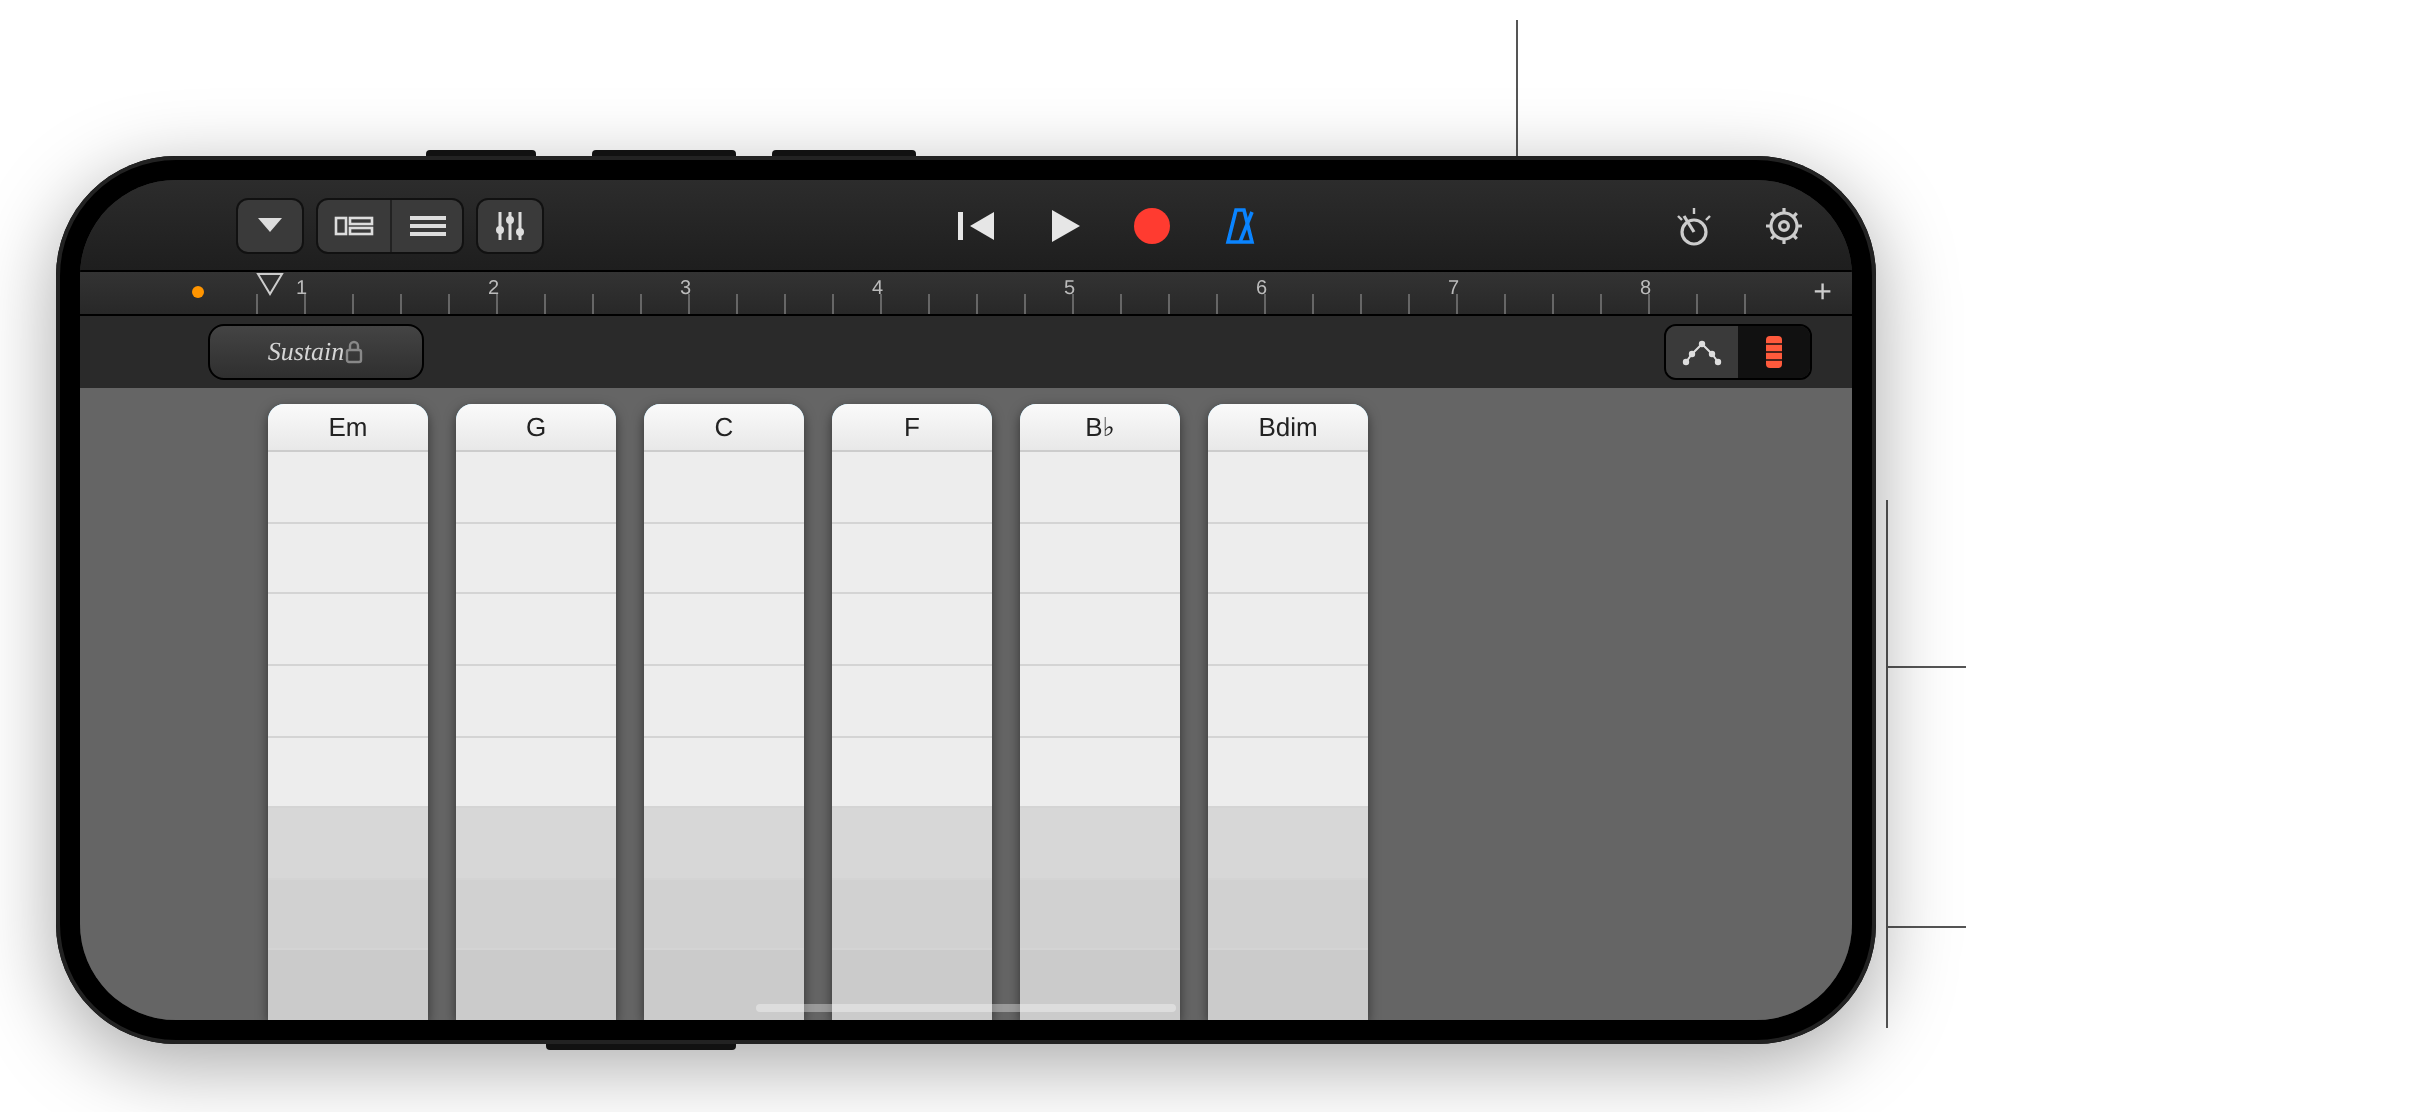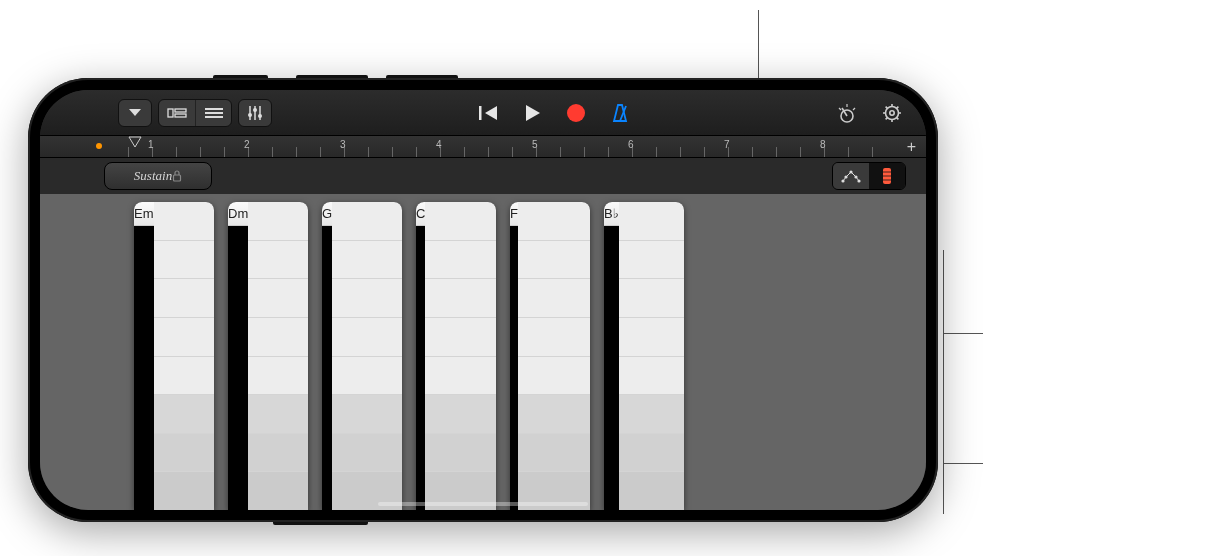--- a/index.html
+++ b/index.html
@@ -251,25 +251,25 @@
     flex: 1;
     background: #656565;
     padding: 8px 44px 0 94px;
     display: flex;
     gap: 14px;
     position: relative;
   }
   .strip {
     flex: 1;
     max-width: 80px;
-    background: #000000;
+    background: #7dd3fc;
     border-radius: 8px 8px 0 0;
     box-shadow: 0 2px 6px rgba(0,0,0,0.5);
     display: flex;
-    flex-direction: row;
+    flex-direction: column;
     overflow: hidden;
   }
   .strip-label {
     height: 24px;
     background: linear-gradient(#fafafa,#e8e8e8);
     border-bottom: 1px solid #ccc;
     display: flex;
     align-items: center;
     justify-content: center;
     font-size: 13px;
@@ -469,73 +469,73 @@
           <div class="strip-row"></div>
           <div class="strip-row"></div>
           <div class="strip-row"></div>
           <div class="strip-row"></div>
           <div class="strip-row dark1"></div>
           <div class="strip-row dark2"></div>
           <div class="strip-row dark3"></div>
         </div>
       </div>
       <div class="strip">
-        <div class="strip-label">Dm</div>
+        <div class="strip-label">G</div>
         <div class="strip-body">
           <div class="strip-row"></div>
           <div class="strip-row"></div>
           <div class="strip-row"></div>
           <div class="strip-row"></div>
           <div class="strip-row"></div>
           <div class="strip-row dark1"></div>
           <div class="strip-row dark2"></div>
           <div class="strip-row dark3"></div>
         </div>
       </div>
       <div class="strip">
-        <div class="strip-label">G</div>
+        <div class="strip-label">C</div>
         <div class="strip-body">
           <div class="strip-row"></div>
           <div class="strip-row"></div>
           <div class="strip-row"></div>
           <div class="strip-row"></div>
           <div class="strip-row"></div>
           <div class="strip-row dark1"></div>
           <div class="strip-row dark2"></div>
           <div class="strip-row dark3"></div>
         </div>
       </div>
       <div class="strip">
-        <div class="strip-label">C</div>
+        <div class="strip-label">F</div>
         <div class="strip-body">
           <div class="strip-row"></div>
           <div class="strip-row"></div>
           <div class="strip-row"></div>
           <div class="strip-row"></div>
           <div class="strip-row"></div>
           <div class="strip-row dark1"></div>
           <div class="strip-row dark2"></div>
           <div class="strip-row dark3"></div>
         </div>
       </div>
       <div class="strip">
-        <div class="strip-label">F</div>
+        <div class="strip-label">B♭</div>
         <div class="strip-body">
           <div class="strip-row"></div>
           <div class="strip-row"></div>
           <div class="strip-row"></div>
           <div class="strip-row"></div>
           <div class="strip-row"></div>
           <div class="strip-row dark1"></div>
           <div class="strip-row dark2"></div>
           <div class="strip-row dark3"></div>
         </div>
       </div>
       <div class="strip">
-        <div class="strip-label">B♭</div>
+        <div class="strip-label">Bdim</div>
         <div class="strip-body">
           <div class="strip-row"></div>
           <div class="strip-row"></div>
           <div class="strip-row"></div>
           <div class="strip-row"></div>
           <div class="strip-row"></div>
           <div class="strip-row dark1"></div>
           <div class="strip-row dark2"></div>
           <div class="strip-row dark3"></div>
         </div>

